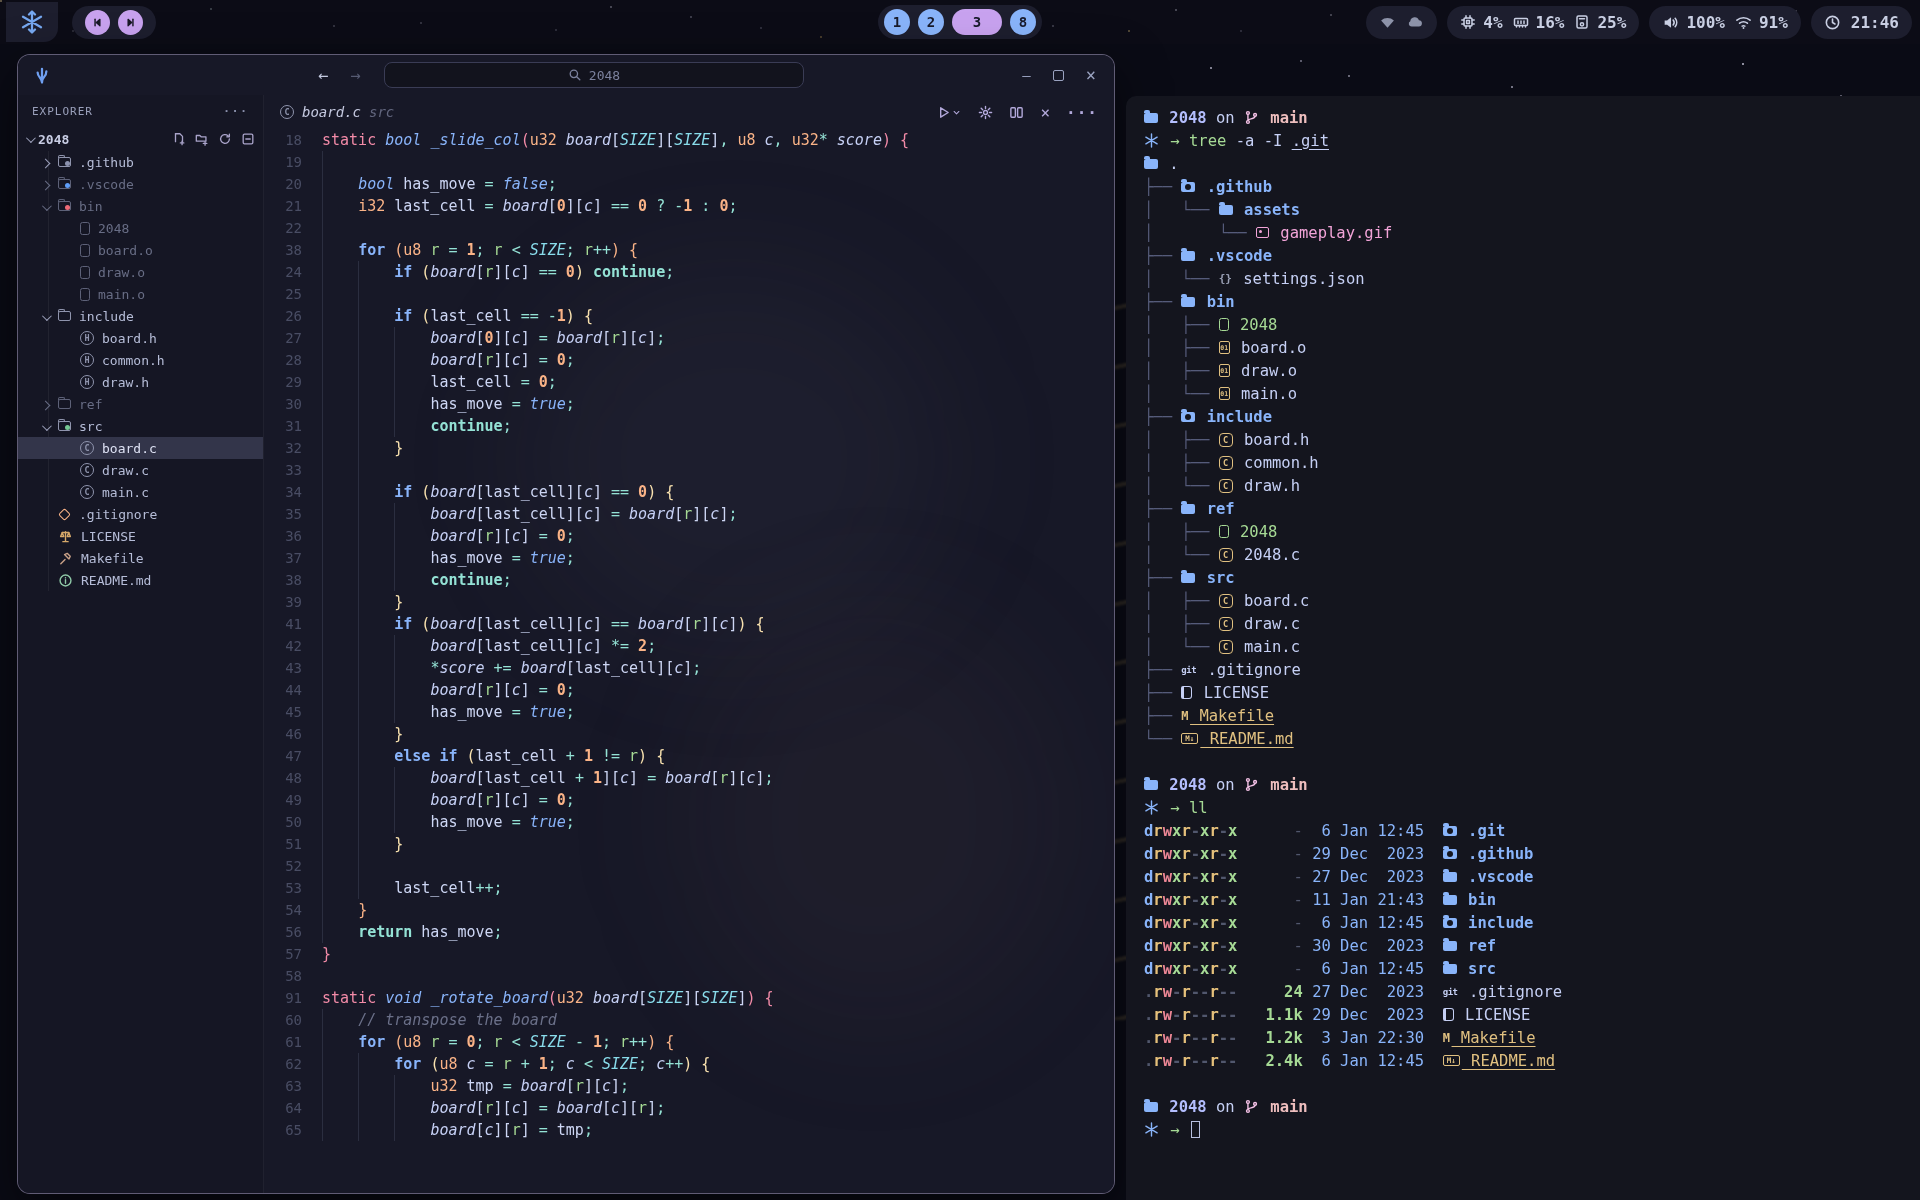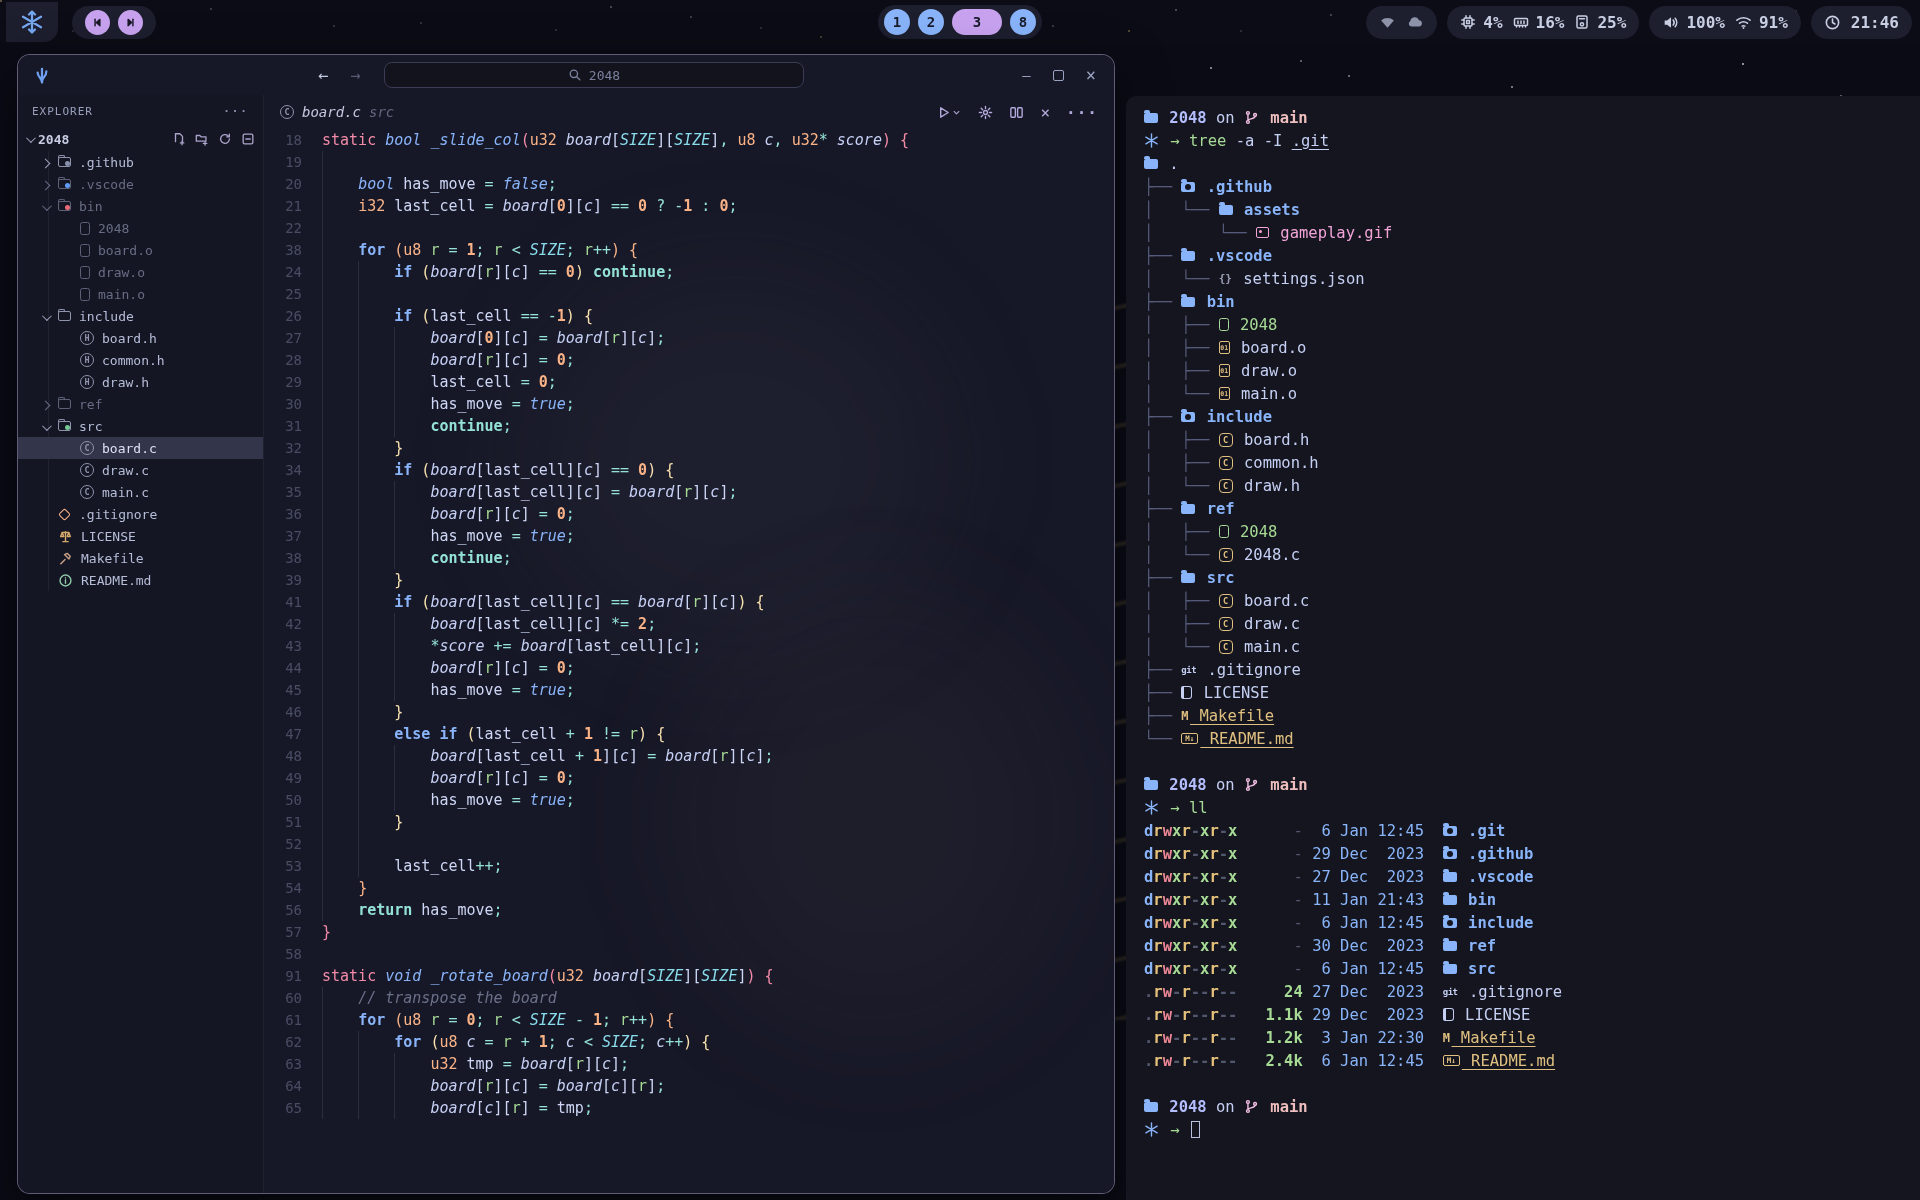--- a/index.html
+++ b/index.html
@@ -584,20 +584,24 @@
             <span class="ln">30</span>
             <pre><i class="g" style="left: 0ch;"></i><i class="g" style="left: 4ch;"></i><i class="g" style="left: 8ch;"></i><span class="s-x">            </span><span class="s-v">has_move </span><span class="s-o">= </span><span class="s-b">true</span><span class="s-o">;</span></pre>
           </div>
           <div class="cl">
             <span class="ln">31</span>
             <pre><i class="g" style="left: 0ch;"></i><i class="g" style="left: 4ch;"></i><i class="g" style="left: 8ch;"></i><span class="s-x">            </span><span class="s-w">continue</span><span class="s-o">;</span></pre>
           </div>
           <div class="cl">
             <span class="ln">32</span>
             <pre><i class="g" style="left: 0ch;"></i><i class="g" style="left: 4ch;"></i><span class="s-x">        </span><span class="s-3">}</span></pre>
+          </div>
+          <div class="cl">
+            <span class="ln">33</span>
+            <pre><i class="g" style="left: 0ch;"></i><i class="g" style="left: 4ch;"></i></pre>
           </div>
           <div class="cl">
             <span class="ln">34</span>
             <pre><i class="g" style="left: 0ch;"></i><i class="g" style="left: 4ch;"></i><span class="s-x">        </span><span class="s-c">if </span><span class="s-3">(</span><span class="s-p">board</span><span class="s-x">[</span><span class="s-v">last_cell</span><span class="s-x">][</span><span class="s-p">c</span><span class="s-x">] </span><span class="s-o">== </span><span class="s-m">0</span><span class="s-3">)</span><span class="s-x"> </span><span class="s-3">{</span></pre>
           </div>
           <div class="cl">
             <span class="ln">35</span>
             <pre><i class="g" style="left: 0ch;"></i><i class="g" style="left: 4ch;"></i><i class="g" style="left: 8ch;"></i><span class="s-x">            </span><span class="s-p">board</span><span class="s-x">[</span><span class="s-v">last_cell</span><span class="s-x">][</span><span class="s-p">c</span><span class="s-x">] </span><span class="s-o">= </span><span class="s-p">board</span><span class="s-x">[</span><span class="s-g">r</span><span class="s-x">][</span><span class="s-p">c</span><span class="s-x">]</span><span class="s-o">;</span></pre>
           </div>
           <div class="cl">

